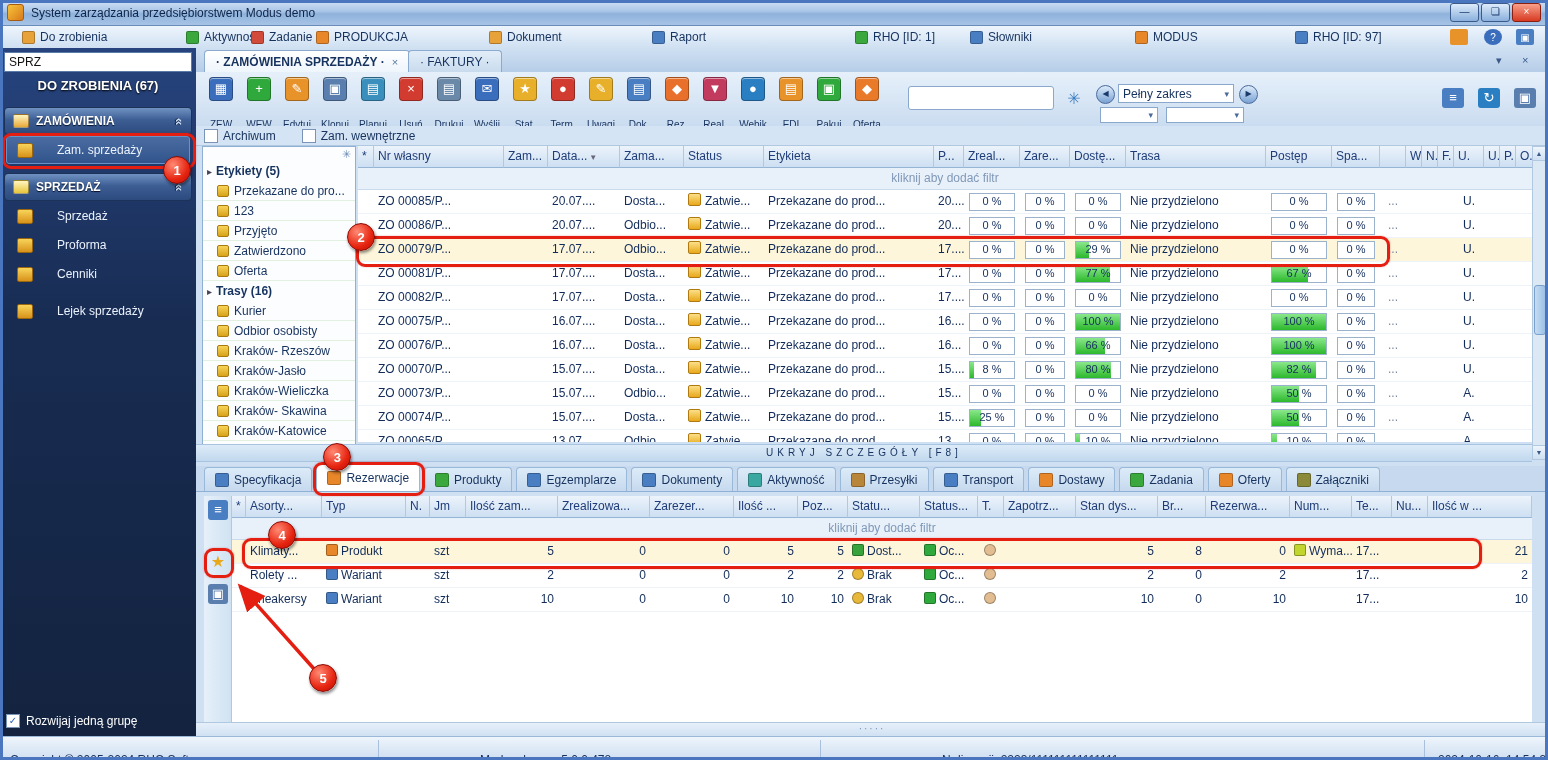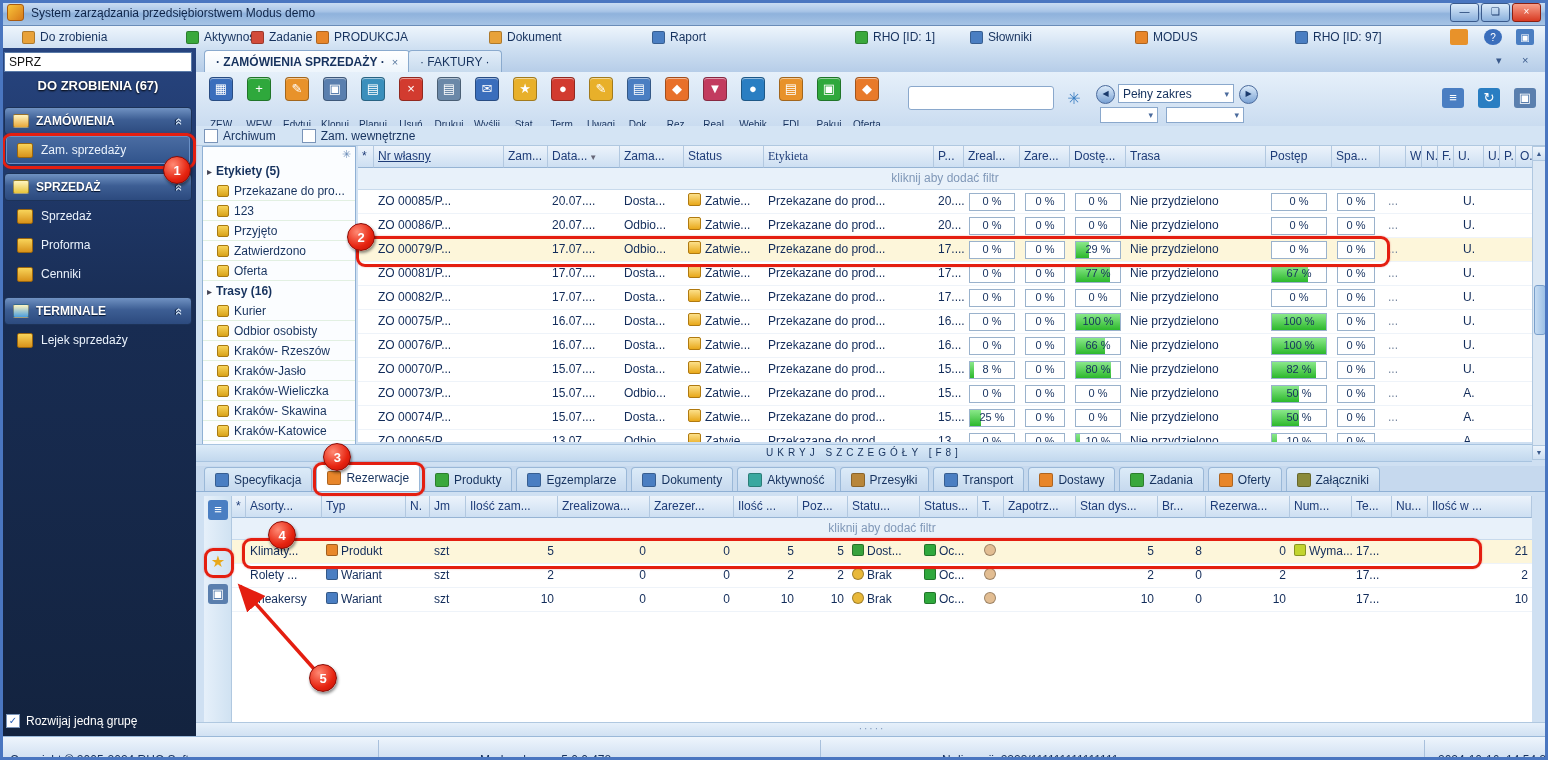--- a/index.html
+++ b/index.html
@@ -34,21 +34,21 @@
   .sb-search{width:100%;height:20px;border:1px solid #5a7aa8;background:#fff;
     font:12px "Liberation Sans",sans-serif;padding:0 4px;box-sizing:border-box;color:#111}
   .sb-todo{height:24px;line-height:24px;text-align:center;color:#fff;font-weight:bold;font-size:13px;
     text-shadow:0 1px 2px #000;margin-top:2px}
   .sb-group{margin-top:9px}
   .sb-gh{height:26px;border-radius:4px;background:linear-gradient(#7092c2,#3d5e94 45%,#2c4a7e);
     border:1px solid #1c3258;display:flex;align-items:center;padding:0 8px;color:#fff;font-weight:bold;
     font-size:12px;gap:7px;text-shadow:0 1px 1px #00102a}
   .sb-gh .chev{margin-left:auto;color:#cfe0f4;transform:rotate(90deg);font-size:13px}
   .sb-ghico{width:14px;height:12px;border-radius:2px;border:1px solid rgba(0,0,0,.35);flex:none}
-  .sb-item{height:26px;display:flex;align-items:center;gap:8px;padding:0 10px;color:#eaf2fc;
+  .sb-item{height:26px;display:flex;align-items:center;gap:24px;padding:0 10px;color:#eaf2fc;
     font-size:12px;margin:1px 2px;border:1px solid transparent}
   .sb-item.sel{background:linear-gradient(#4a6ca2,#31548c);border:1px solid #6a90c6;border-radius:3px}
   .sb-iico{width:14px;height:13px;border-radius:2px;background:linear-gradient(#f8d45a,#d8921a);
     border:1px solid #9a660f;flex:none}
   .sb-footer{position:absolute;left:6px;bottom:5px;width:186px;height:20px;display:flex;
     align-items:center;gap:6px;color:#fff;font-size:12px}
   .cbox{width:12px;height:12px;background:#fff;border:1px solid #7a94b8;display:inline-flex;
     align-items:center;justify-content:center;font-size:10px;color:#2a62b8;line-height:1;flex:none}
 
   
@@ -249,25 +249,20 @@
         <div class="sb-item">
           <span class="sb-iico"></span>
           <span>Proforma</span>
         </div>
         <div class="sb-item">
           <span class="sb-iico"></span>
           <span>Cenniki</span>
         </div>
       </div>
       <div class="sb-group">
-        <div class="sb-gh">
-          <span class="sb-ghico" style="background: linear-gradient(rgb(255, 245, 192), rgb(74, 158, 222));"></span>
-          <span>TERMINALE</span>
-          <span class="chev">«</span>
-        </div>
         <div class="sb-item">
           <span class="sb-iico"></span>
           <span>Lejek sprzedaży</span>
         </div>
       </div>
     </div>
   <div class="sb-footer">
     <span class="cbox">✓</span>
     <span>Rozwijaj jedną grupę</span>
   </div>
@@ -444,26 +439,26 @@
     </div>
     <div class="tree-item">
       <span class="tag-ico"></span>
       <span>Kraków-Katowice</span>
     </div>
   </div>
 
 <div id="orders-grid" class="grid">
     <div class="g-hrow">
       <div class="g-hcell" style="width: 16px;"><span>*</span></div>
-      <div class="g-hcell" style="width: 130px; text-decoration: underline;"><span>Nr własny</span></div>
+      <div class="g-hcell" style="width: 130px;"><span>Nr własny</span></div>
       <div class="g-hcell" style="width: 44px;"><span>Zam...</span></div>
       <div class="g-hcell" style="width: 72px;"><span>Data...</span><span class="sort-ico">▼</span></div>
       <div class="g-hcell" style="width: 64px;"><span>Zama...</span></div>
       <div class="g-hcell" style="width: 80px;"><span>Status</span></div>
-      <div class="g-hcell" style="width: 170px; font-family: Liberation Serif, serif;"><span>Etykieta</span></div>
+      <div class="g-hcell" style="width: 170px;"><span>Etykieta</span></div>
       <div class="g-hcell" style="width: 30px;"><span>P...</span></div>
       <div class="g-hcell" style="width: 56px;"><span>Zreal...</span></div>
       <div class="g-hcell" style="width: 50px;"><span>Zare...</span></div>
       <div class="g-hcell" style="width: 56px;"><span>Dostę...</span></div>
       <div class="g-hcell" style="width: 140px;"><span>Trasa</span></div>
       <div class="g-hcell" style="width: 66px;"><span>Postęp</span></div>
       <div class="g-hcell" style="width: 48px;"><span>Spa...</span></div>
       <div class="g-hcell" style="width: 26px;"><span></span></div>
       <div class="g-hcell" style="width: 16px;"><span>W</span></div>
       <div class="g-hcell" style="width: 16px;"><span>N.</span></div>

